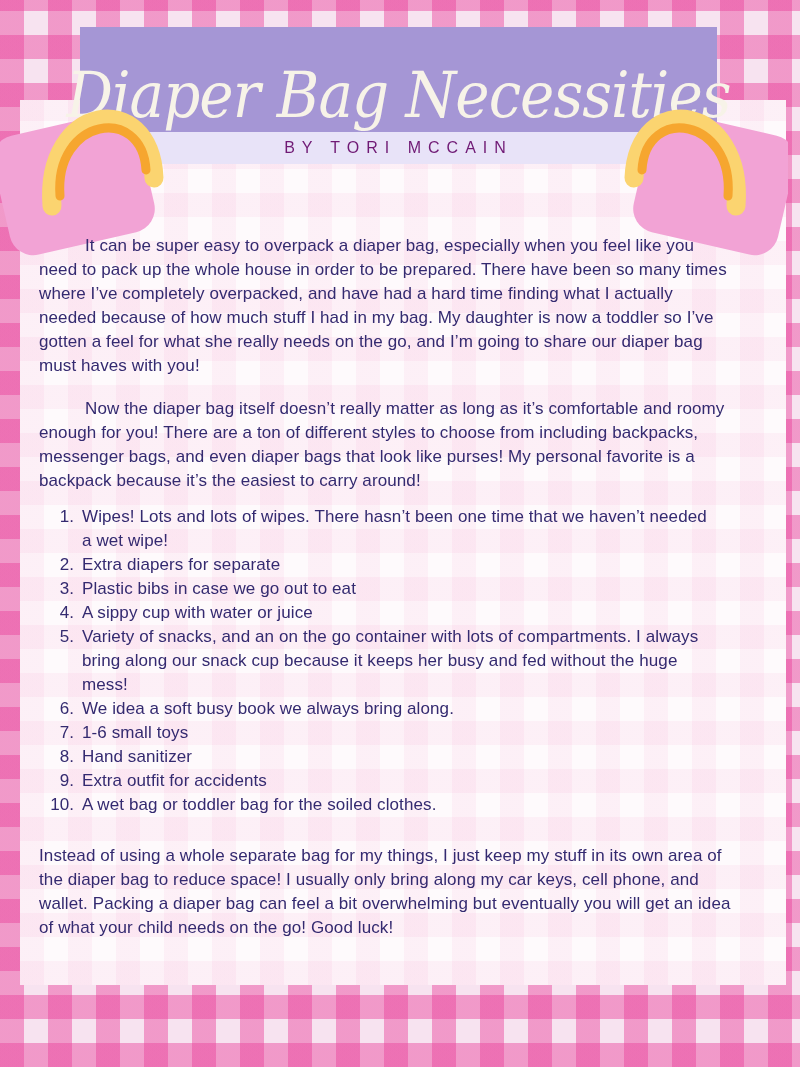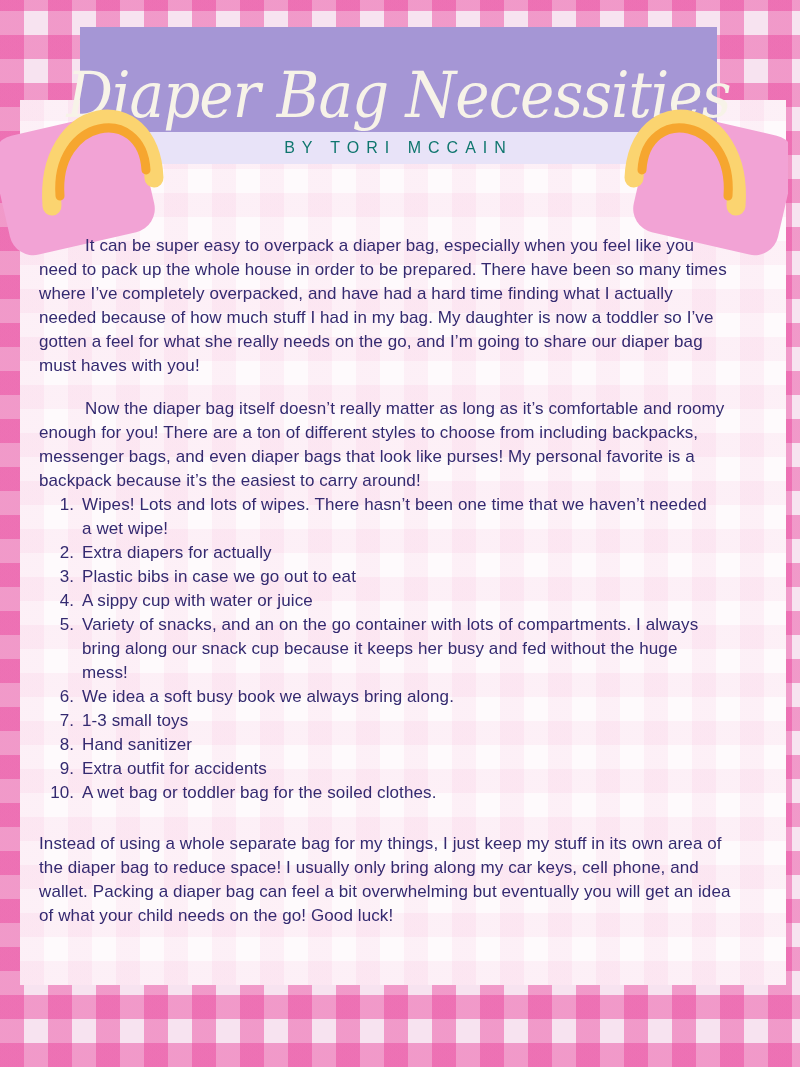--- a/index.html
+++ b/index.html
@@ -32,21 +32,21 @@
     font-size:58px; color:#f7f3e8; white-space:nowrap; letter-spacing:-1px;
     transform:scaleY(1.08);
   }
 
   .byline-band {
     position:absolute; left:80px; top:132px; width:637px; height:32px;
     background:#e8e3f8; display:flex; align-items:center; justify-content:center;
     z-index:2;
   }
   .byline {
-    font-size:16px; color:#0f766e; letter-spacing:7px; font-weight:500;
+    font-size:16px; color:#701a75; letter-spacing:7px; font-weight:500;
     text-transform:uppercase; white-space:nowrap;
   }
 
   .bag { position:absolute; z-index:3; }
   .bag-left  { left:0px;  top:86px; }
   .bag-right { left:598px; top:86px; }
 
   .content {
     position:absolute; left:39px; top:234px; width:692px; z-index:4;
     color:#342a70; font-size:17px; line-height:24px; letter-spacing:0.1px;
@@ -87,29 +87,29 @@
       <g transform="rotate(-13 85 160)">
         <rect x="14" y="36" width="148" height="122" rx="24" fill="#f2a3d5"></rect>
       </g>
       <path d="M52,120 C44,18 150,2 154,92" fill="none" stroke="#fbd470" stroke-width="19" stroke-linecap="round"></path>
       <path d="M60,110 C54,32 142,18 146,84" fill="none" stroke="#f6a62f" stroke-width="9" stroke-linecap="round"></path>
     </g>
   </svg>
 
   <div class="content">
     <p class="para indent">It can be super easy to overpack a diaper bag, especially when you feel like you need to pack up the whole house in order to be prepared. There have been so many times where I’ve completely overpacked, and have had a hard time finding what I actually needed because of how much stuff I had in my bag. My daughter is now a toddler so I’ve gotten a feel for what she really needs on the go, and I’m going to share our diaper bag must haves with you!</p>
-    <p class="para indent question" style="text-indent:46px; margin-bottom:0;">Now the diaper bag itself doesn’t really matter as long as it’s comfortable and roomy enough for you! There are a ton of different styles to choose from including backpacks, messenger bags, and even diaper bags that look like purses! My personal favorite is a backpack because it’s the easiest to carry around!</p>
+    <p class="para indent question" style="text-indent:46px; margin-bottom:12px;">Now the diaper bag itself doesn’t really matter as long as it’s comfortable and roomy enough for you! There are a ton of different styles to choose from including backpacks, messenger bags, and even diaper bags that look like purses! My personal favorite is a backpack because it’s the easiest to carry around!</p>
     <ol class="packlist">
       <li>Wipes! Lots and lots of wipes. There hasn’t been one time that we haven’t needed a wet wipe!</li>
-      <li>Extra diapers for actually</li>
+      <li>Extra diapers for separate</li>
       <li>Plastic bibs in case we go out to eat</li>
       <li>A sippy cup with water or juice</li>
       <li>Variety of snacks, and an on the go container with lots of compartments. I always bring along our snack cup because it keeps her busy and fed without the huge mess!</li>
       <li>We idea a soft busy book we always bring along.</li>
-      <li>1-3 small toys</li>
+      <li>1-6 small toys</li>
       <li>Hand sanitizer</li>
       <li>Extra outfit for accidents</li>
       <li>A wet bag or toddler bag for the soiled clothes.</li>
     </ol>
     <p class="para closing">Instead of using a whole separate bag for my things, I just keep my stuff in its own area of the diaper bag to reduce space! I usually only bring along my car keys, cell phone, and wallet. Packing a diaper bag can feel a bit overwhelming but eventually you will get an idea of what your child needs on the go! Good luck!</p>
   </div>
 
 </div>
 
 </body></html>

